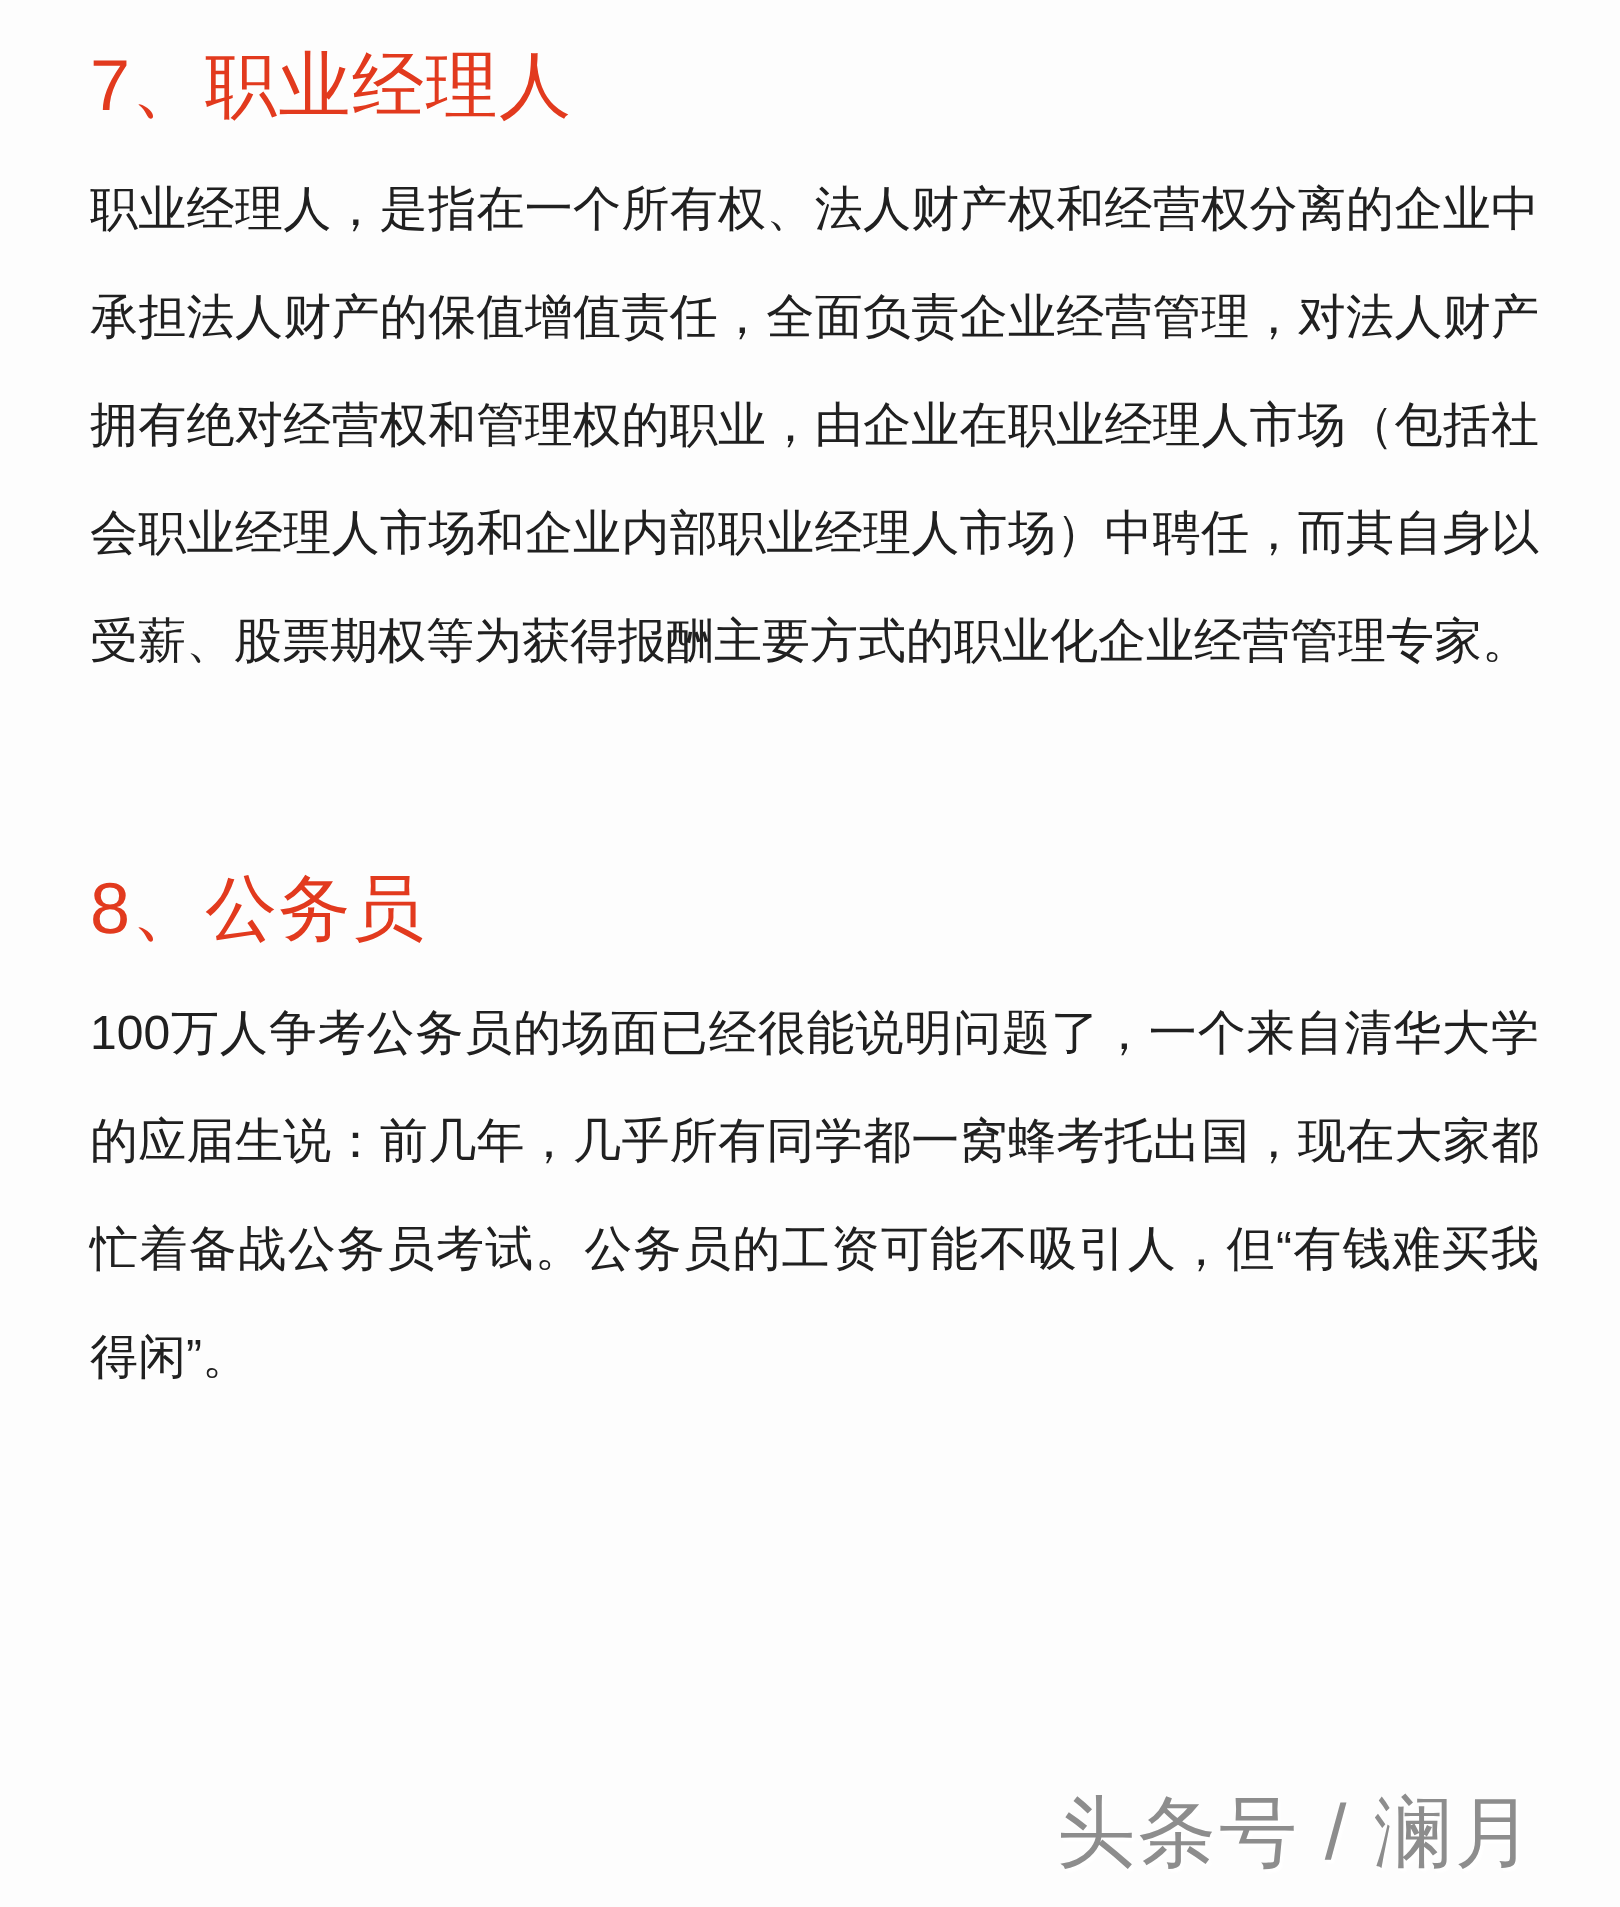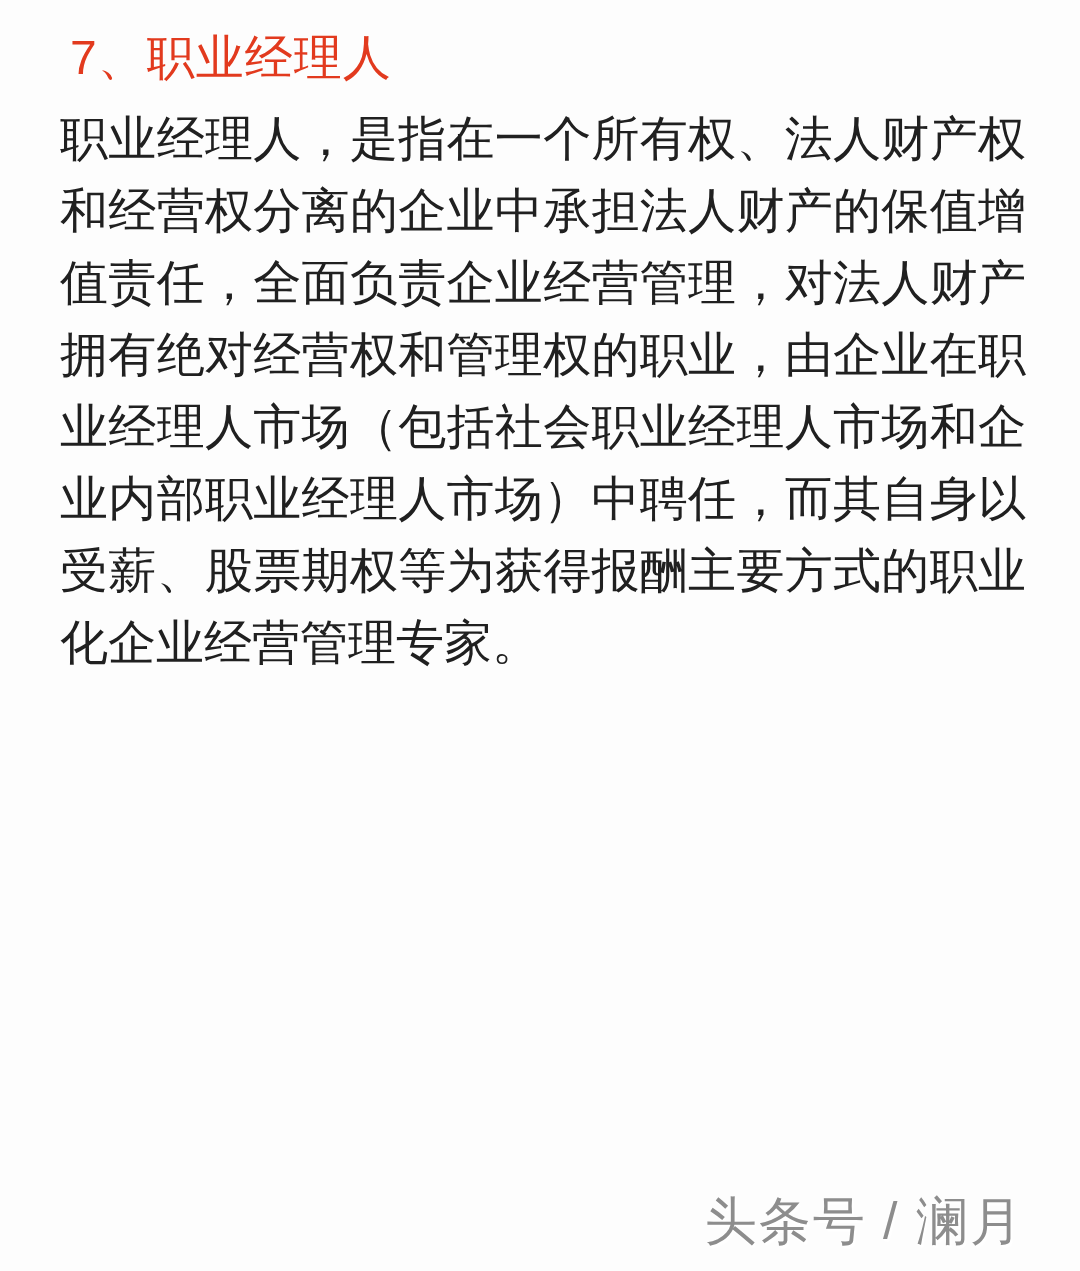--- a/index.html
+++ b/index.html
@@ -22,30 +22,30 @@
     overflow: hidden;
   }
   .content {
     padding: 28px 54px 0 60px;
   }
   .heading {
     color: var(--accent);
     font-size: 48px;
     line-height: 60px;
     font-weight: 400;
-    margin: 0 0 15px 10px;
+    margin: 0 0 15px 0;
     letter-spacing: 1px;
   }
   .heading--second {
     margin-top: 114px;
   }
   .para {
     width: 966px;
     margin: 0;
-    font-size: 48px;
+    font-size: 32px;
     line-height: 72px;
     font-weight: 300;
     color: var(--body-text);
     text-align: justify;
     text-justify: inter-ideograph;
     letter-spacing: 0;
   }
   .watermark {
     position: absolute;
     right: 56px;
@@ -61,16 +61,20 @@
 </head>
 <body>
 
 <div class="content">
 
   <section>
     <h2 class="heading">7、职业经理人</h2>
     <p class="para">职业经理人，是指在一个所有权、法人财产权和经营权分离的企业中承担法人财产的保值增值责任，全面负责企业经营管理，对法人财产拥有绝对经营权和管理权的职业，由企业在职业经理人市场（包括社会职业经理人市场和企业内部职业经理人市场）中聘任，而其自身以受薪、股票期权等为获得报酬主要方式的职业化企业经营管理专家。</p>
   </section>
 
+  <section>
+    <h2 class="heading heading--second">8、公务员</h2>
+    <p class="para">100万人争考公务员的场面已经很能说明问题了，一个来自清华大学的应届生说：前几年，几乎所有同学都一窝蜂考托出国，现在大家都忙着备战公务员考试。公务员的工资可能不吸引人，但“有钱难买我得闲”。</p>
+  </section>
 
 </div>
 
 <div class="watermark">头条号 / 澜月</div>
 
 </body></html>

